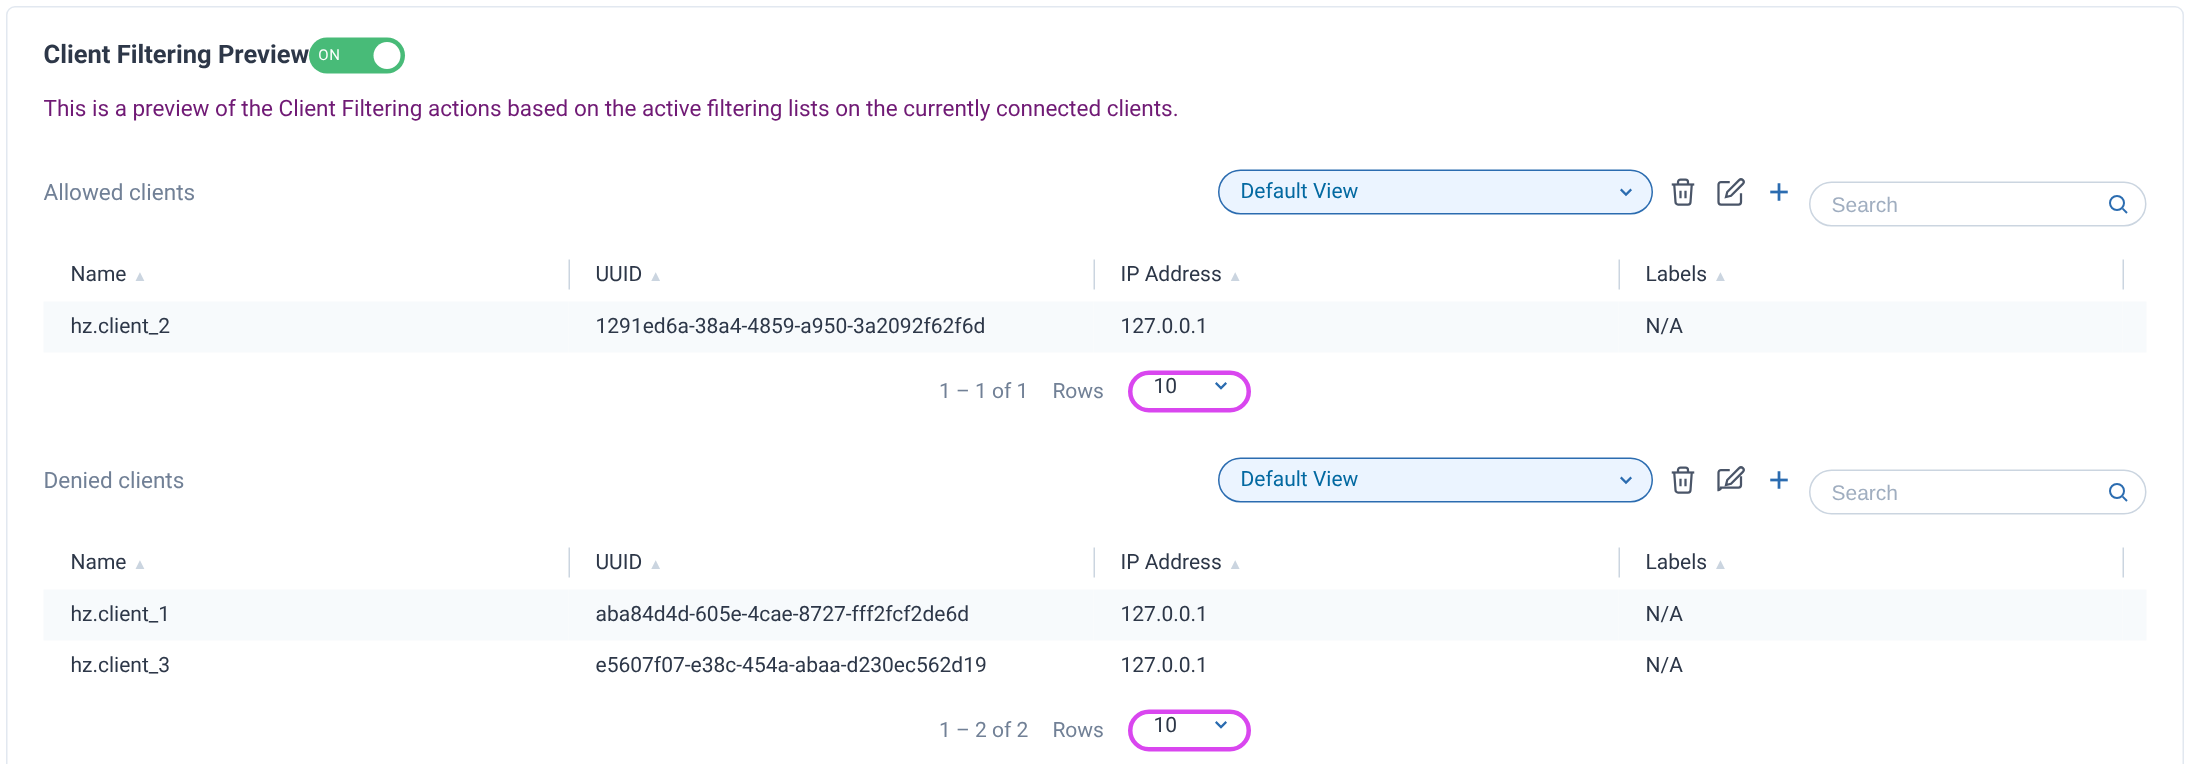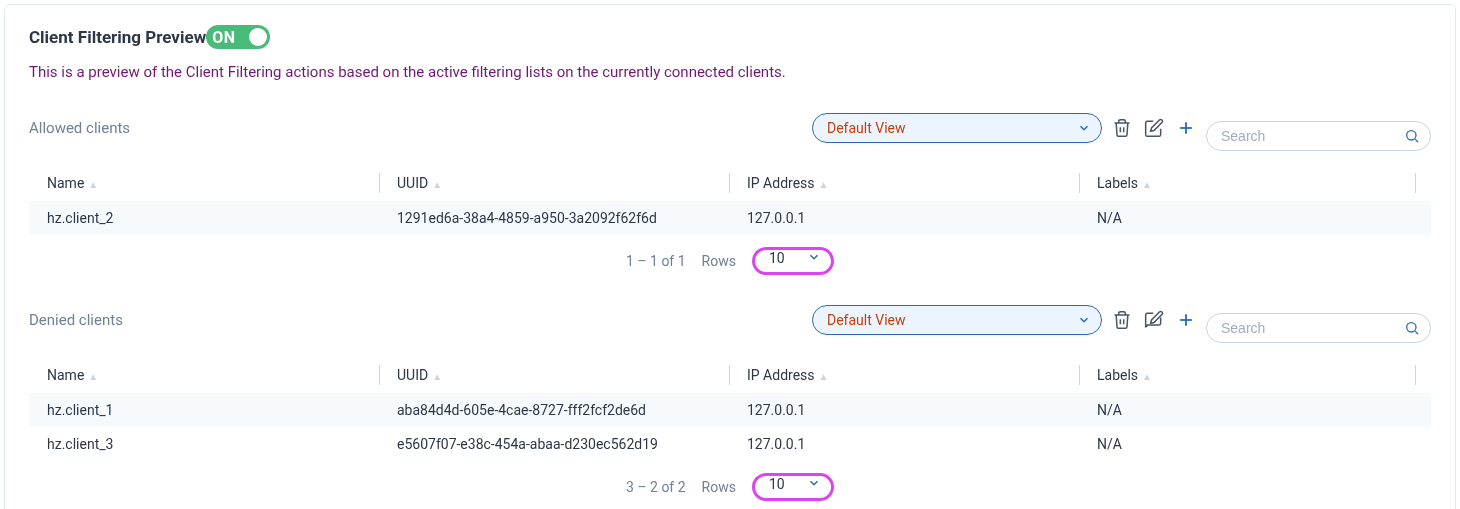--- a/index.html
+++ b/index.html
@@ -31,22 +31,22 @@
     width: 64px;
     height: 24px;
     background: #48bb78;
     border-radius: 999px;
     position: relative;
     cursor: pointer;
     padding: 0 6px;
   }
   .toggle-label {
     color: #fff;
-    font-size: 16px;
-    font-weight: 700;
+    font-size: 10px;
+    font-weight: 400;
     letter-spacing: 0.5px;
   }
   .toggle-knob {
     position: absolute;
     right: 3px;
     top: 3px;
     width: 18px;
     height: 18px;
     background: #fff;
     border-radius: 50%;
@@ -75,21 +75,21 @@
     display: flex;
     align-items: center;
     justify-content: space-between;
     height: 30px;
     width: 290px;
     padding: 0 10px 0 14px;
     border: 1px solid #2b6cb0;
     background: #ebf4ff;
     border-radius: 16px;
     cursor: pointer;
-    color: #c2410c;
+    color: #0369a1;
     font-size: 14px;
   }
   .icon-btn {
     width: 24px;
     height: 24px;
     display: inline-flex;
     align-items: center;
     justify-content: center;
     color: #4a5568;
     cursor: pointer;
@@ -341,21 +341,21 @@
         <td>hz.client_3</td>
         <td>e5607f07-e38c-454a-abaa-d230ec562d19</td>
         <td>127.0.0.1</td>
         <td>N/A</td>
         <td class="col-end"></td>
       </tr>
     </tbody>
   </table>
 
   <div class="pager">
-    <span>3 – 2 of 2</span>
+    <span>1 – 2 of 2</span>
     <span>Rows</span>
     <div class="rows-select">
       <span>10</span>
       <span class="chev">
         <svg width="14" height="14" viewBox="0 0 24 24" fill="none" stroke="currentColor" stroke-width="2.5">
             <polyline points="6 9 12 15 18 9"></polyline>
           </svg>
       </span>
     </div>
   </div>

